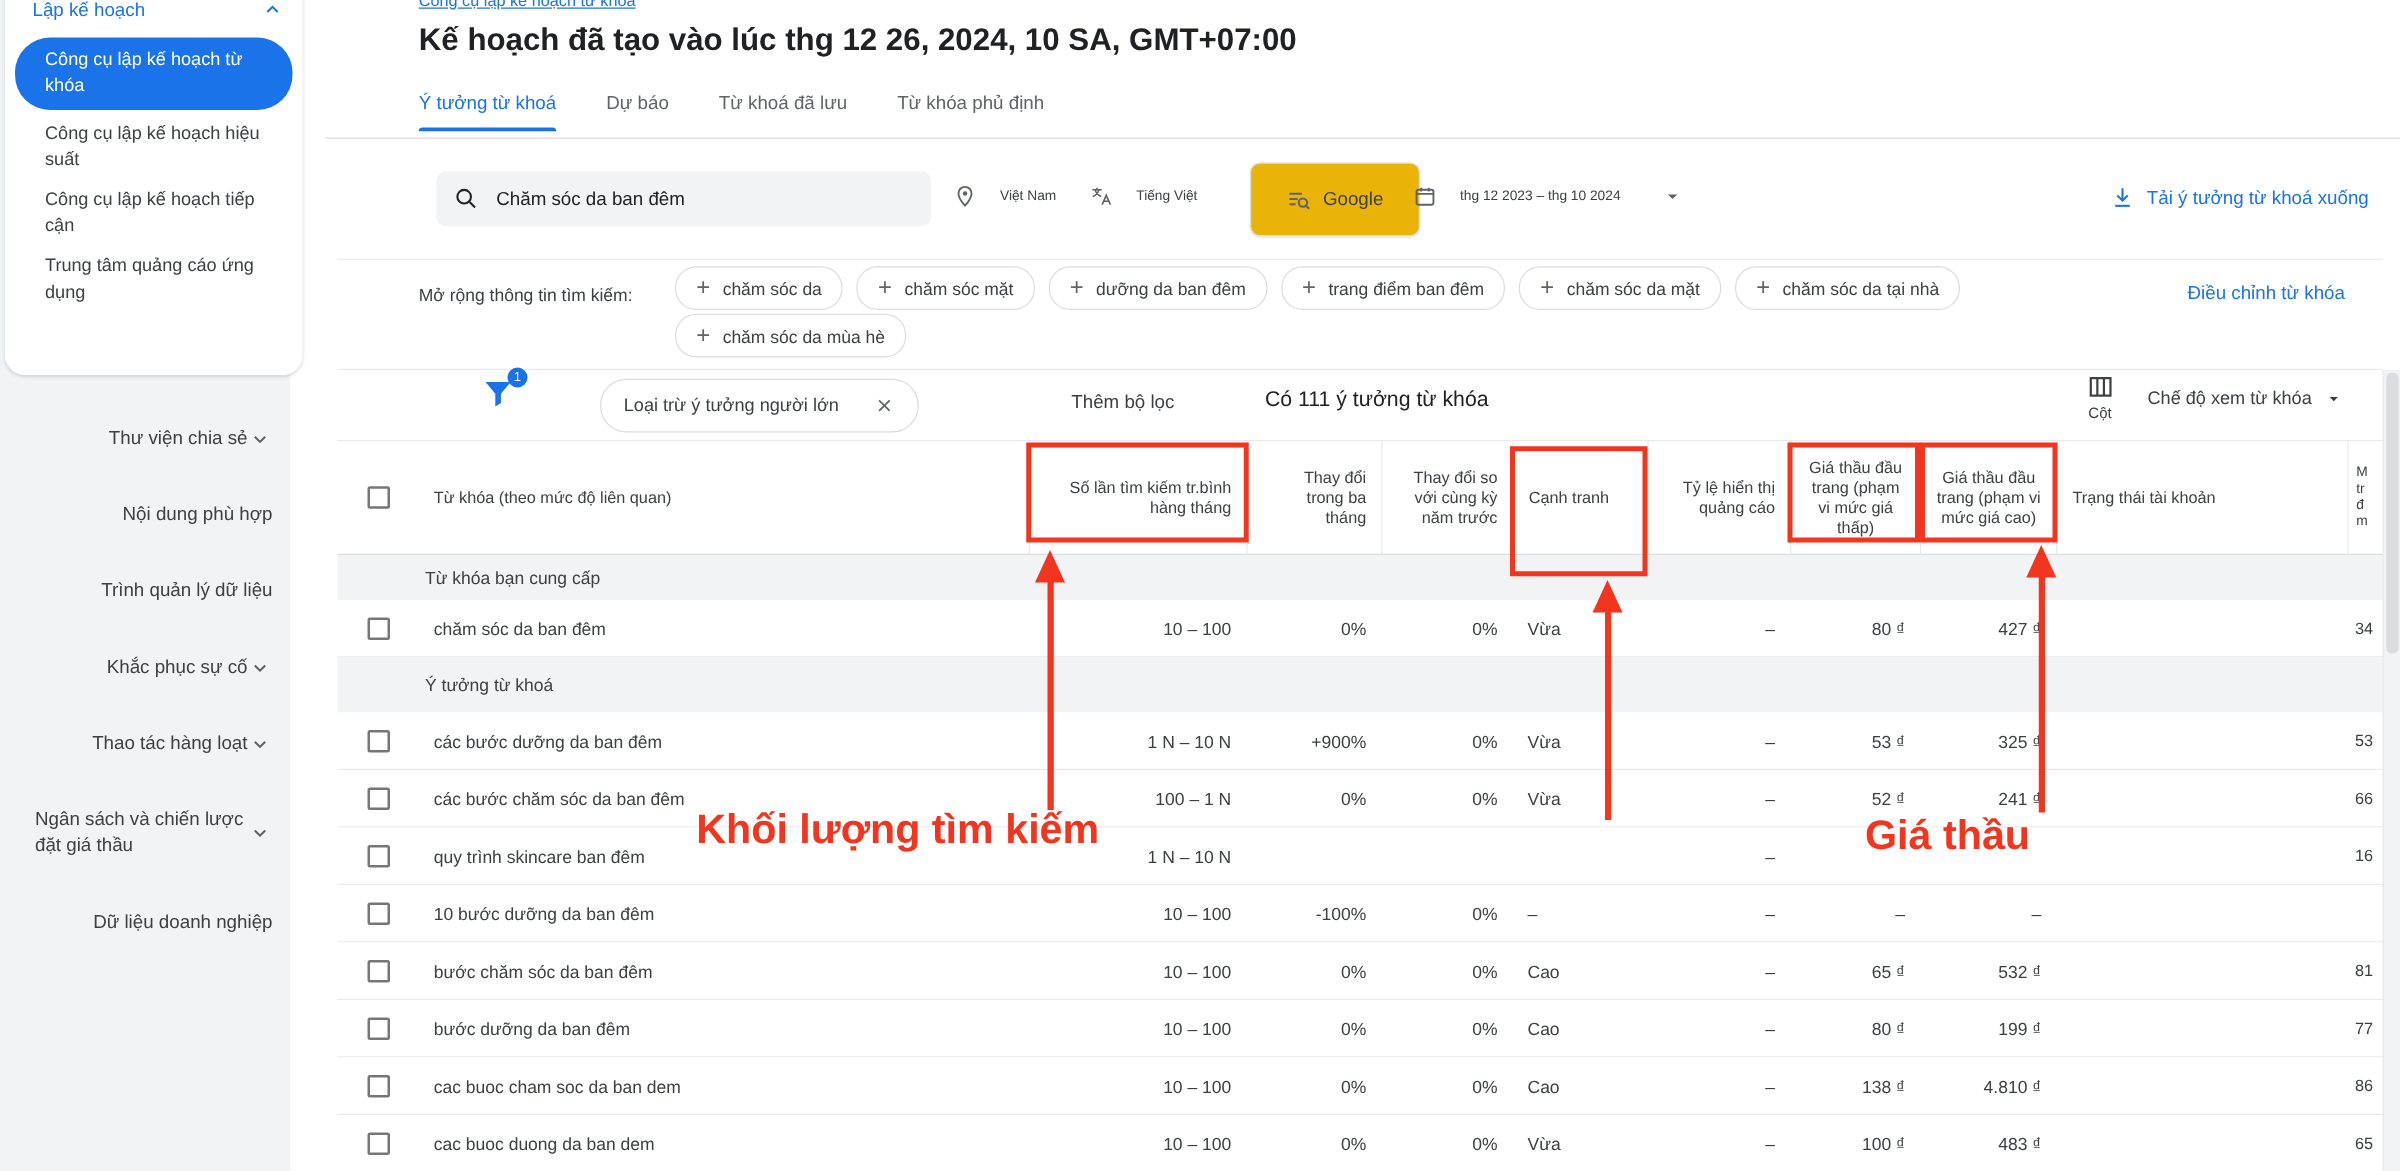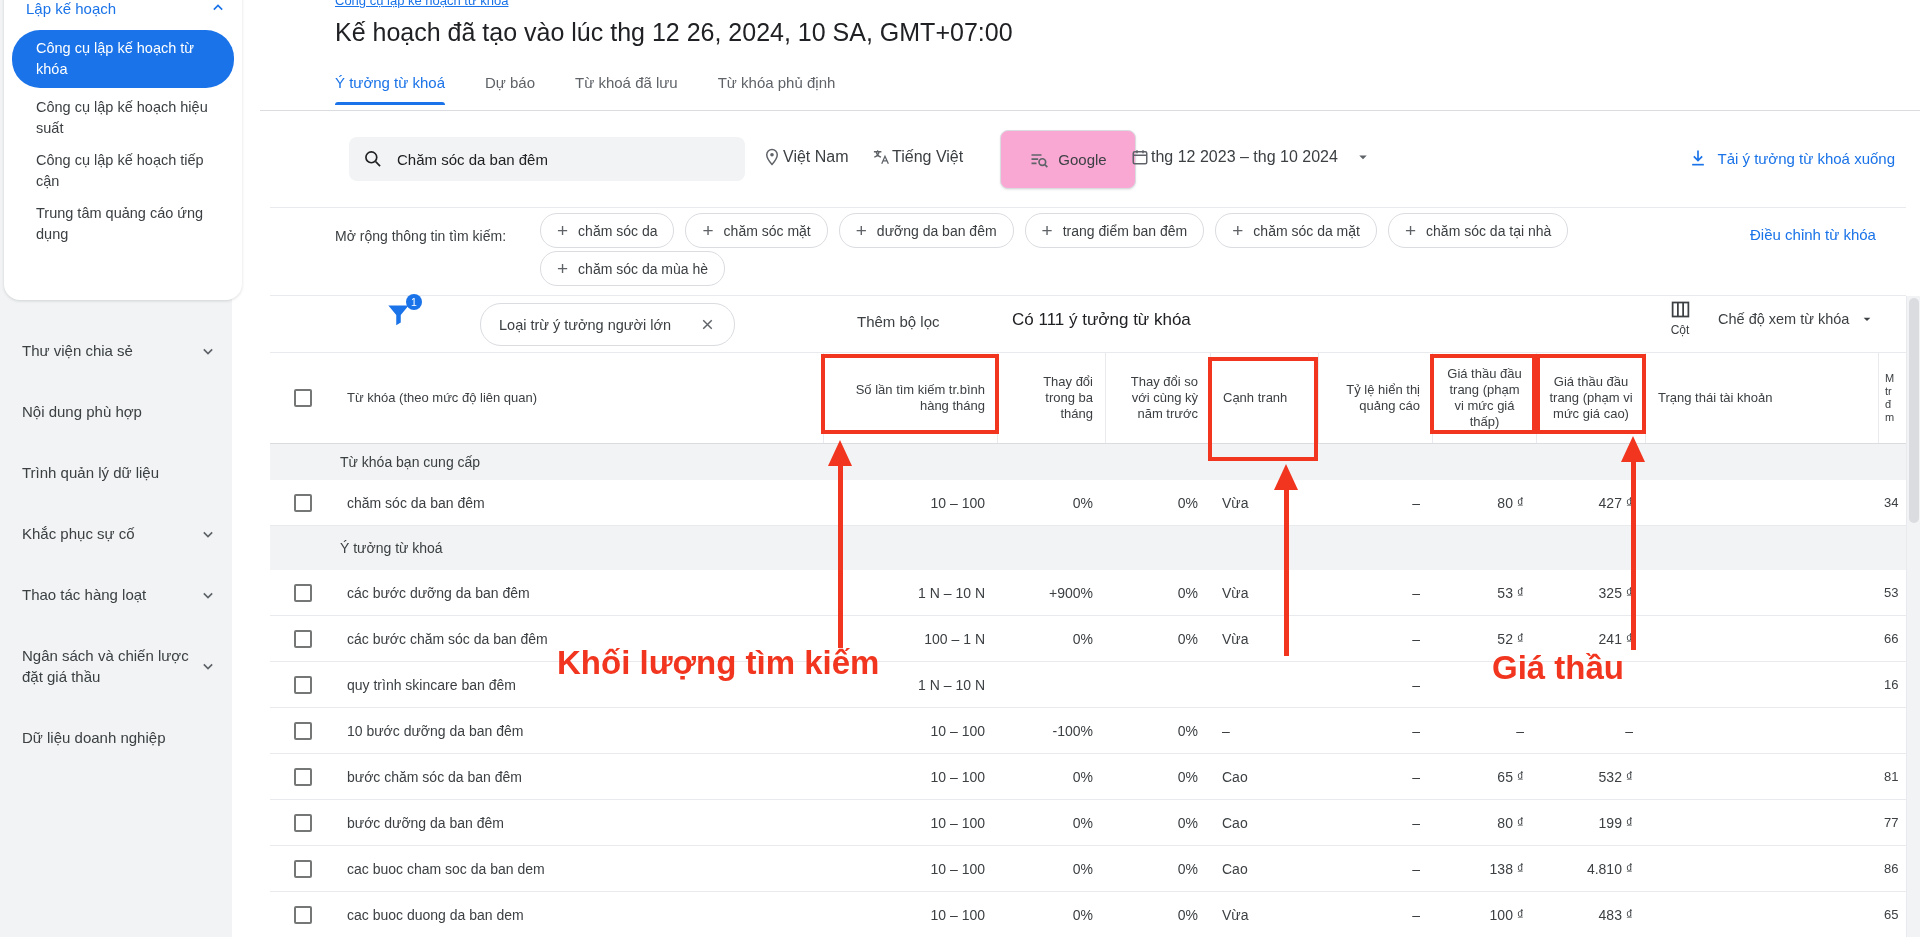--- a/index.html
+++ b/index.html
@@ -11,45 +11,45 @@
   #sidebar{position:absolute;left:0;top:0;width:232px;height:100%;background:#f1f3f4}
   .nav-card{position:absolute;left:4px;top:-14px;width:238px;height:314px;background:#fff;
             border-radius:0 0 16px 16px;box-shadow:0 1px 3px rgba(60,64,67,.18);box-sizing:border-box;padding-top:44px}
   .nav-head{position:absolute;top:12px;left:22px;right:14px;display:flex;justify-content:space-between;
             align-items:center;color:#1a73e8;font-size:15px;font-weight:500;cursor:pointer}
   .chev{width:20px;height:20px;flex:0 0 auto}
   #planning-items{display:flex;flex-direction:column;gap:7px}
   .p-item{margin:0 10px 0 22px;padding:2px 6px 2px 10px;font-size:14.5px;line-height:21px;color:#3c4043;cursor:pointer}
   .p-item.p-active{background:#1a73e8;color:#fff;border-radius:28px;margin:0 8px;padding:8px 14px 8px 24px}
   #nav-items{position:absolute;top:320px;left:0;right:0}
-  .nav-item{display:flex;justify-content:space-between;align-items:center;
+  .nav-item{display:flex;justify-content:flex-end;align-items:center;
             padding:20px 14px 20px 22px;font-size:15px;line-height:21px;color:#3c4043;cursor:pointer}
   .nav-label{max-width:170px}
 
   
   #content{position:absolute;left:260px;top:0;width:1660px;height:937px;background:#fff;overflow:hidden}
   .breadcrumb{position:absolute;left:75px;top:-7px;font-size:13px;color:#1a73e8;
               text-decoration:underline;cursor:pointer;white-space:nowrap}
-  .title{position:absolute;left:75px;top:18px;margin:0;font-size:25px;font-weight:400;color:#202124;white-space:nowrap}
+  .title{position:absolute;left:75px;top:18px;margin:0;font-size:25px;font-weight:700;color:#202124;white-space:nowrap}
   .tabbar{position:absolute;left:75px;top:74px;height:36px}
   #tabs{display:flex;gap:40px}
   .tab{font-size:15px;color:#5f6368;padding-bottom:14px;cursor:pointer;position:relative;white-space:nowrap}
   .tab-active{color:#1a73e8;font-weight:500}
   .tab-active::after{content:"";position:absolute;left:0;right:0;bottom:0;height:3px;background:#1a73e8;border-radius:3px 3px 0 0}
   .hdiv{position:absolute;left:0;right:0;height:1px;background:#dadce0}
   .hdiv2{position:absolute;left:10px;right:14px;height:1px;background:#e8eaed}
 
   
   .search-box{position:absolute;left:89px;top:137px;width:396px;height:44px;background:#f1f3f4;border-radius:8px;
               display:flex;align-items:center;gap:12px;padding:0 14px;box-sizing:border-box}
   .search-box input{flex:1;border:none;background:transparent;outline:none;font-size:15px;color:#202124;
                     font-family:"Liberation Sans","DejaVu Sans",sans-serif}
-  .tgroup{position:absolute;display:flex;align-items:center;gap:2px;font-size:16px;color:#3c4043;cursor:pointer;white-space:nowrap}
+  .tgroup{position:absolute;display:flex;align-items:center;gap:19px;font-size:11px;color:#3c4043;cursor:pointer;white-space:nowrap}
   .net-box{position:absolute;left:740px;top:130px;width:134px;height:57px;border:1px solid #dadce0;border-radius:8px;
-           background:#f9a8d4;display:flex;align-items:center;justify-content:center;gap:9px;font-size:15px;
+           background:#eab308;display:flex;align-items:center;justify-content:center;gap:9px;font-size:15px;
            color:#3c4043;box-shadow:0 1px 2px rgba(60,64,67,.12);cursor:pointer}
   .download-btn{position:absolute;right:25px;top:148px;display:flex;align-items:center;gap:9px;
                 color:#1a73e8;font-size:15px;font-weight:500;cursor:pointer;white-space:nowrap}
 
   
   .expand-label{position:absolute;left:75px;top:224px;width:190px;font-size:14px;line-height:24px;color:#3c4043}
   .chips-row{position:absolute;display:flex;gap:11px}
   #chips-row1{left:280px;top:213px}
   #chips-row2{left:280px;top:251px}
   .chip{height:33px;border:1px solid #dadce0;border-radius:17px;background:#fff;display:flex;align-items:center;

